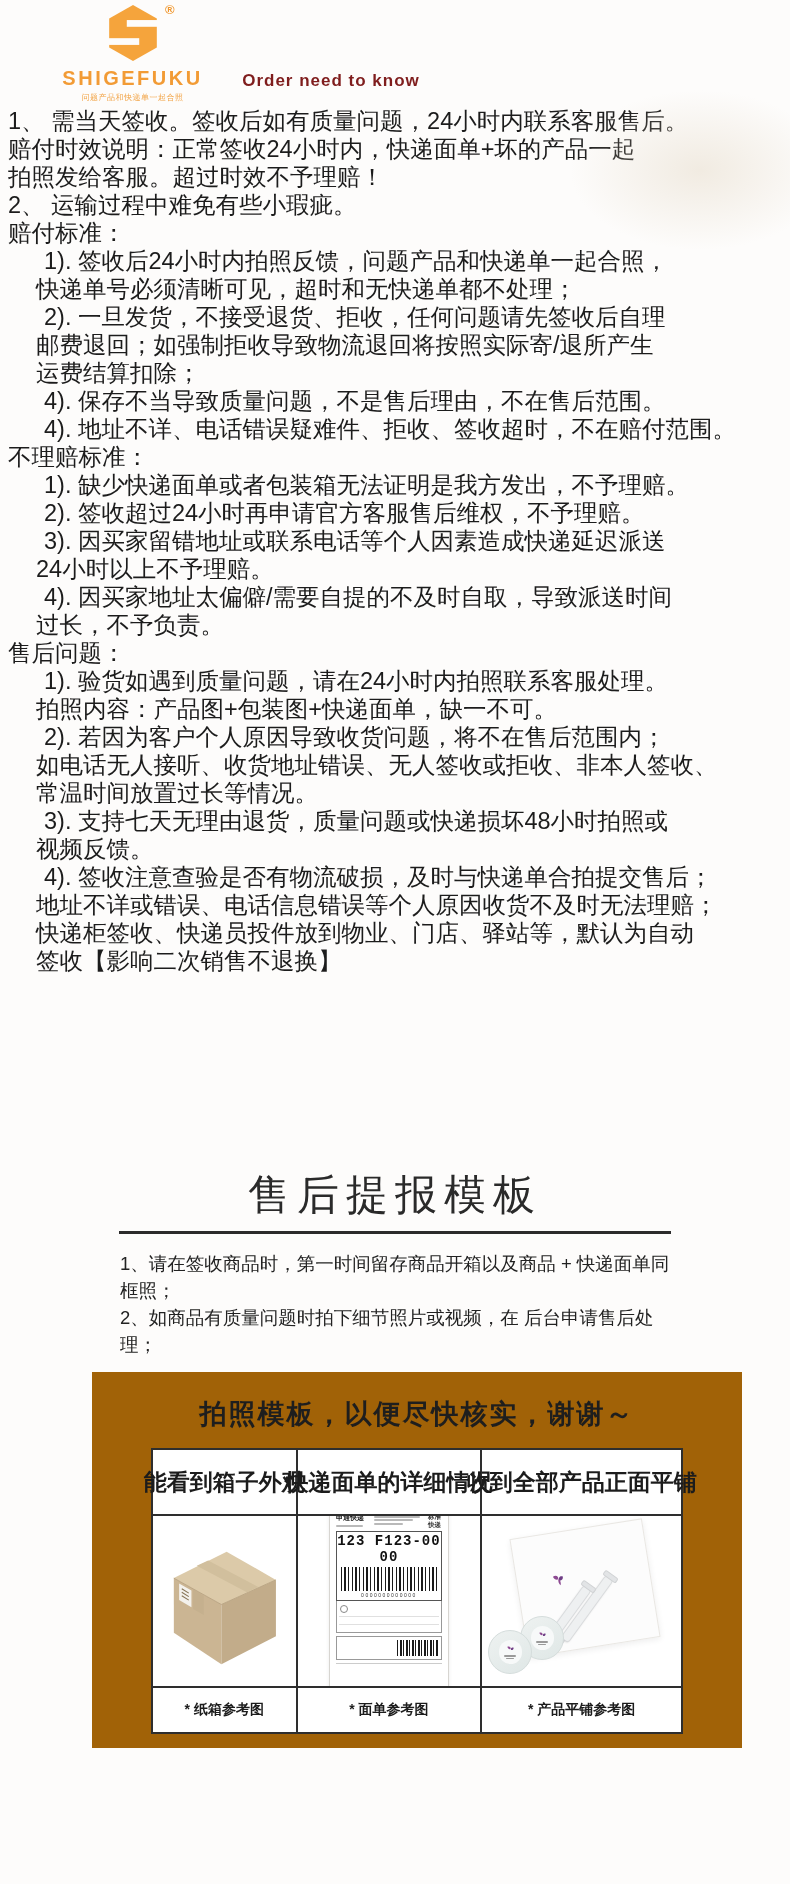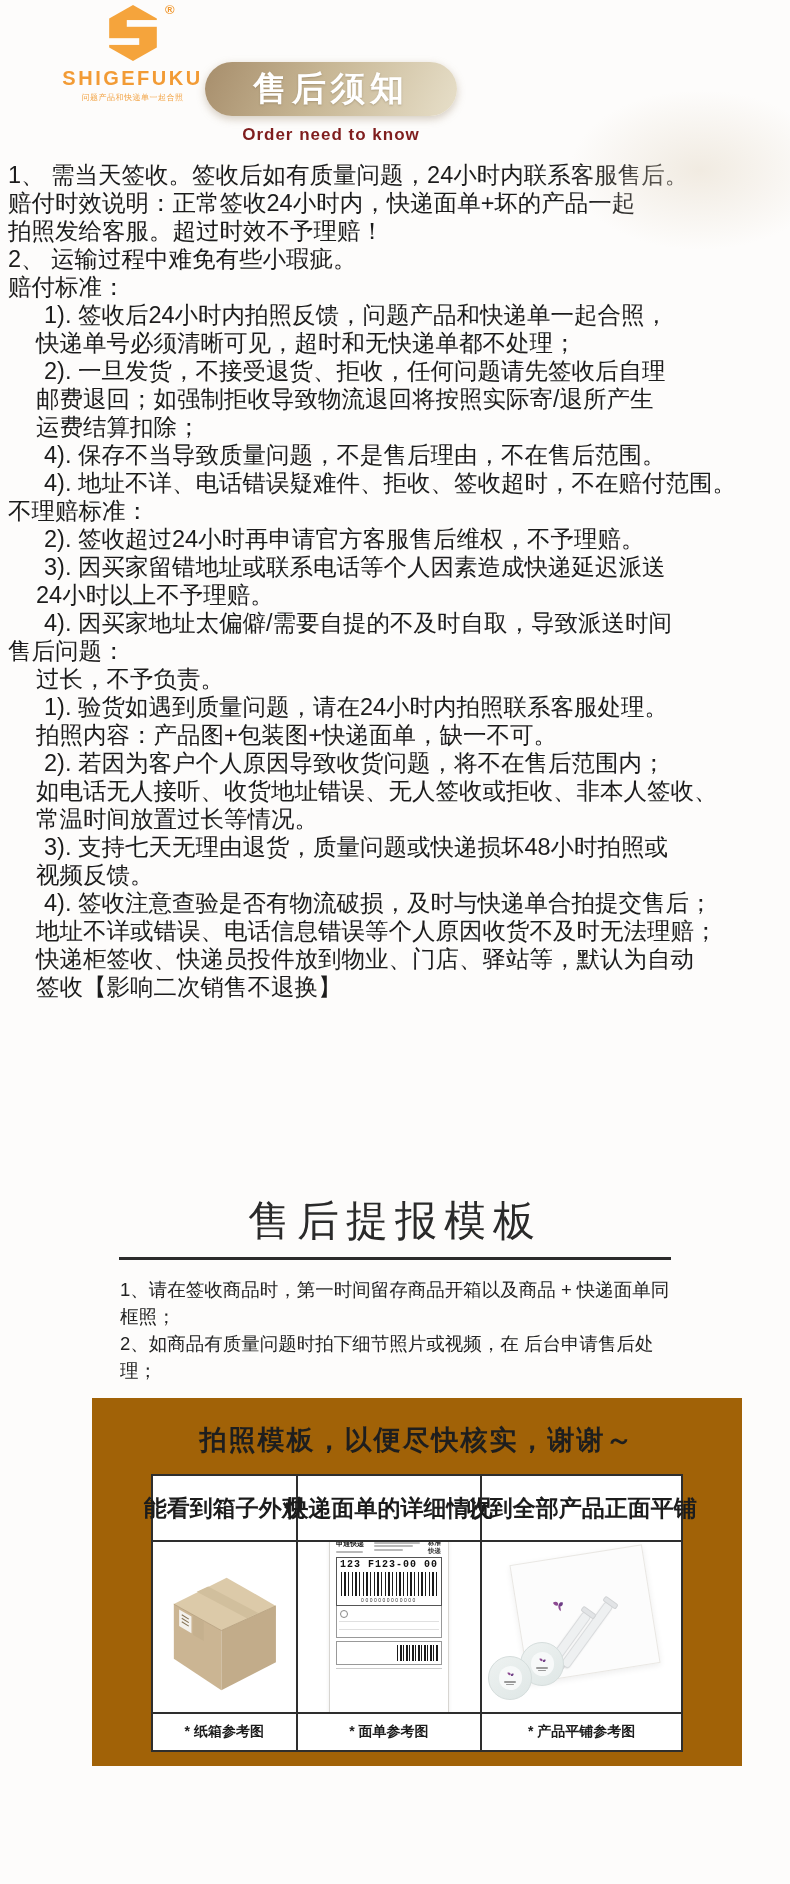--- a/index.html
+++ b/index.html
@@ -44,35 +44,35 @@
   .photo-panel{width:650px;margin:14px 0 0 92px;background:#a16207;padding:24px 0 14px;}
   .photo-panel h3{margin:0;text-align:center;font-size:27px;font-weight:700;color:#1e1e1e;letter-spacing:2px;}
   .ptable{width:528px;margin:16px auto 0;background:#fff;border:2.5px solid #2e2e2e;
         display:grid;grid-template-columns:27% 35% 38%;}
   .th{border-left:2.5px solid #2e2e2e;border-bottom:2.5px solid #2e2e2e;
         display:flex;align-items:center;justify-content:center;height:64px;
         font-size:23px;font-weight:700;white-space:nowrap;}
   .ti{border-left:2.5px solid #2e2e2e;border-bottom:2.5px solid #2e2e2e;height:170px;
         position:relative;overflow:hidden;display:flex;align-items:center;justify-content:center;}
   .tc{border-left:2.5px solid #2e2e2e;display:flex;align-items:center;justify-content:center;
-        height:36px;font-size:14px;font-weight:600;}
+        height:44px;font-size:14px;font-weight:600;}
   .first{border-left:none;}
 
   
   .wb{width:120px;height:188px;background:#fff;border:1px solid #d7d5d1;box-shadow:0 1px 4px rgba(0,0,0,.08);
       padding:5px 6px;box-sizing:border-box;font-family:"Liberation Sans",sans-serif;}
   .wb-head{display:flex;gap:4px;}
   .wb-courier{font-size:7px;font-weight:700;color:#222;white-space:nowrap;}
   .wb-brand{width:34px;}
   .wb-mid{flex:1;padding-top:1px;}
   .wb-serv{width:15px;font-size:6.5px;line-height:7.5px;font-weight:700;color:#333;text-align:center;}
   .mb{height:2px;background:#b9b9b9;margin:1.5px 0;border-radius:1px;}
   .w60{width:60%;} .w80{width:80%;} .w95{width:95%;} .w40{width:40%;}
   .wb-codebox{border:1px solid #555;margin-top:3px;padding:1px 0 2px;}
-  .wb-code{font-family:"Liberation Mono","DejaVu Sans Mono",monospace;font-size:10px;font-weight:700;
+  .wb-code{font-family:"Liberation Mono","DejaVu Sans Mono",monospace;font-size:14px;font-weight:700;
       text-align:center;letter-spacing:1px;color:#111;}
   .wb-barcode{height:24px;margin:2px 4px 1px;
       background:repeating-linear-gradient(90deg,#1a1a1a 0 1.5px,transparent 1.5px 3px,#1a1a1a 3px 5.5px,transparent 5.5px 7px,#1a1a1a 7px 8px,transparent 8px 11px);}
   .wb-digits{font-size:5px;text-align:center;letter-spacing:1.5px;color:#333;}
   .wb-addr{border:1px solid #999;border-top:none;padding:0 2px;}
   .wb-row{display:flex;gap:3px;align-items:center;padding:3.5px 1px;border-bottom:1px solid #e0e0e0;}
   .wb-row:last-child{border-bottom:none;}
   .wb-dot{width:6px;height:6px;border:1px solid #888;border-radius:50%;flex:none;}
   .wb-row .bars{flex:1;}
   .wb-s2{display:flex;gap:4px;border:1px solid #999;margin-top:3px;padding:3px 2px;}
@@ -114,23 +114,20 @@
         <rect x="0" y="66" width="62" height="13" fill="#fdfcfb"></rect>
         <polygon points="50,38 66,47 50,56 34,47" fill="#fdfcfb" opacity="0.0"></polygon>
       </svg>
       <span class="reg">®</span>
     </div>
     <div class="brand-name">SHIGEFUKU</div>
     <div class="brand-tagline">问题产品和快递单一起合照</div>
   </header>
 
   <div class="banner">
-    <div class="pill">
-      <span>售后须知</span>
-    </div>
     <div class="subtitle">Order need to know</div>
   </div>
 
   <section class="notice">
 
       <div class="line l0">
         <span>1、 需当天签收。签收后如有质量问题，24小时内联系客服售后。</span>
       </div>
 
       <div class="line l0">
@@ -174,43 +171,46 @@
       </div>
 
       <div class="line l1">
         <span>4). 地址不详、电话错误疑难件、拒收、签收超时，不在赔付范围。</span>
       </div>
 
       <div class="line l0">
         <span>不理赔标准：</span>
       </div>
 
+      <div class="line l1">
+        <span>1). 缺少快递面单或者包装箱无法证明是我方发出，不予理赔。</span>
+      </div>
 
       <div class="line l1">
         <span>2). 签收超过24小时再申请官方客服售后维权，不予理赔。</span>
       </div>
 
       <div class="line l1">
         <span>3). 因买家留错地址或联系电话等个人因素造成快递延迟派送</span>
       </div>
 
       <div class="line l1c">
         <span>24小时以上不予理赔。</span>
       </div>
 
       <div class="line l1">
         <span>4). 因买家地址太偏僻/需要自提的不及时自取，导致派送时间</span>
       </div>
 
+      <div class="line l1c">
+        <span>过长，不予负责。</span>
+      </div>
+
       <div class="line l0">
         <span>售后问题：</span>
-      </div>
-
-      <div class="line l1c">
-        <span>过长，不予负责。</span>
       </div>
 
       <div class="line l1">
         <span>1). 验货如遇到质量问题，请在24小时内拍照联系客服处理。</span>
       </div>
 
       <div class="line l1c">
         <span>拍照内容：产品图+包装图+快递面单，缺一不可。</span>
       </div>
 

